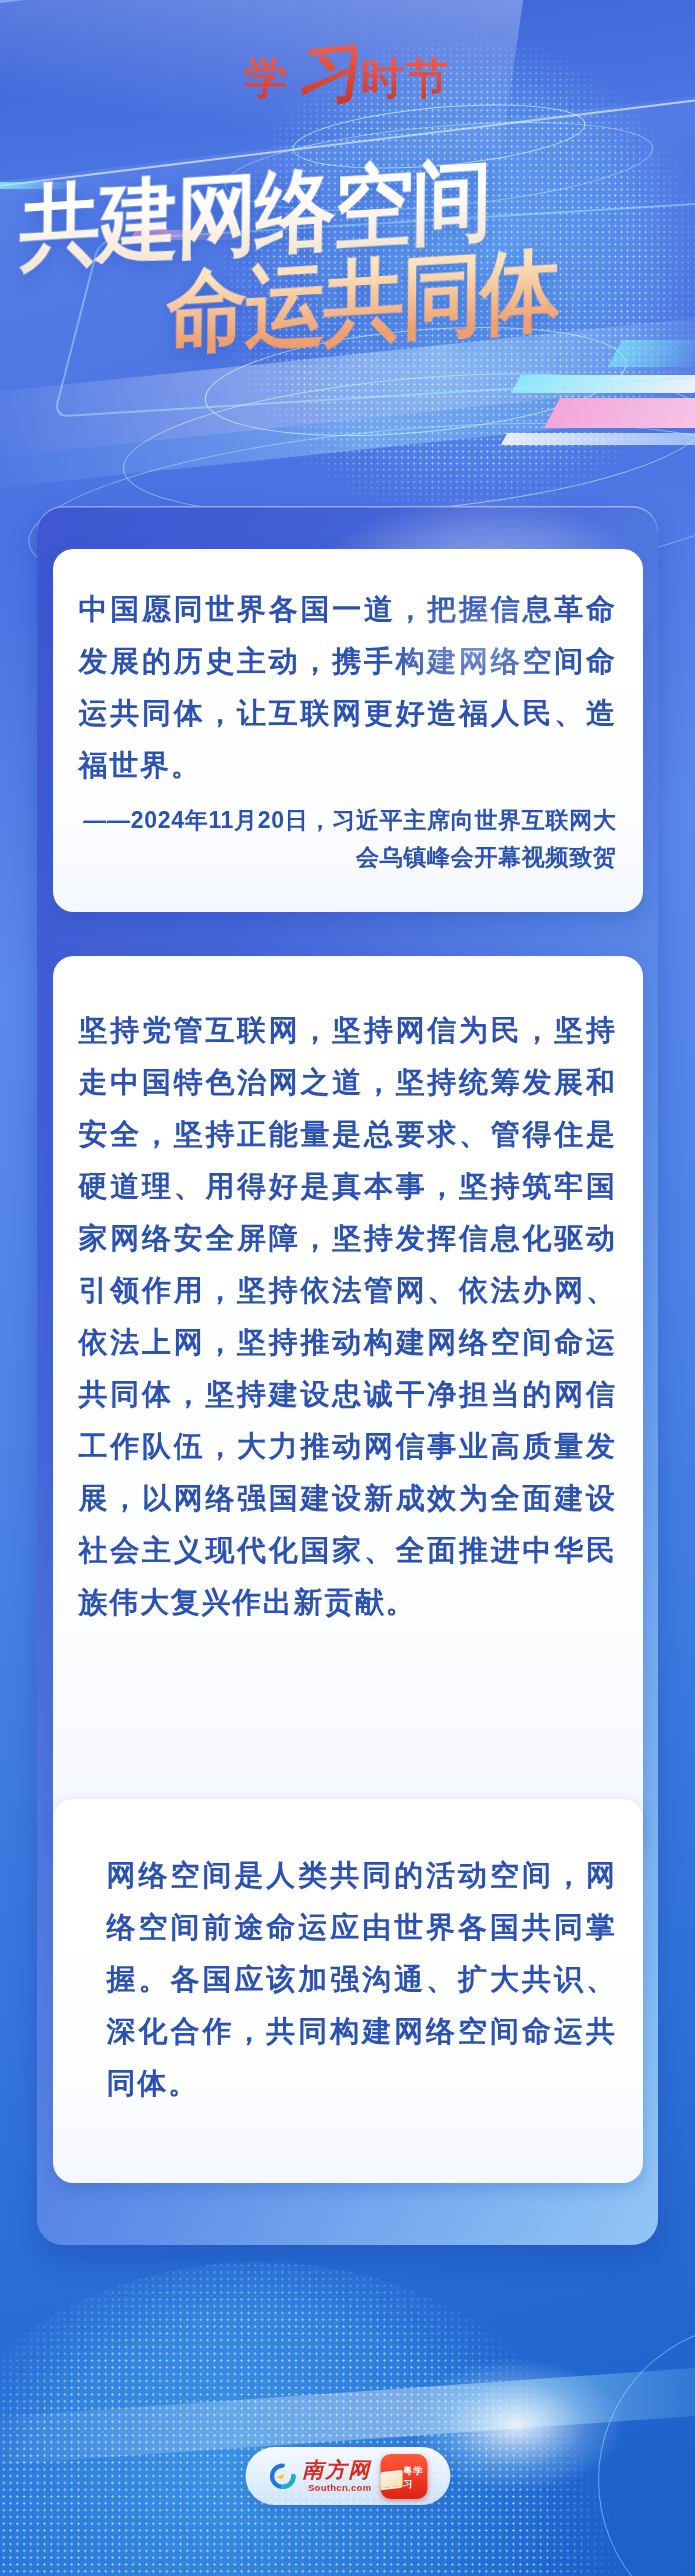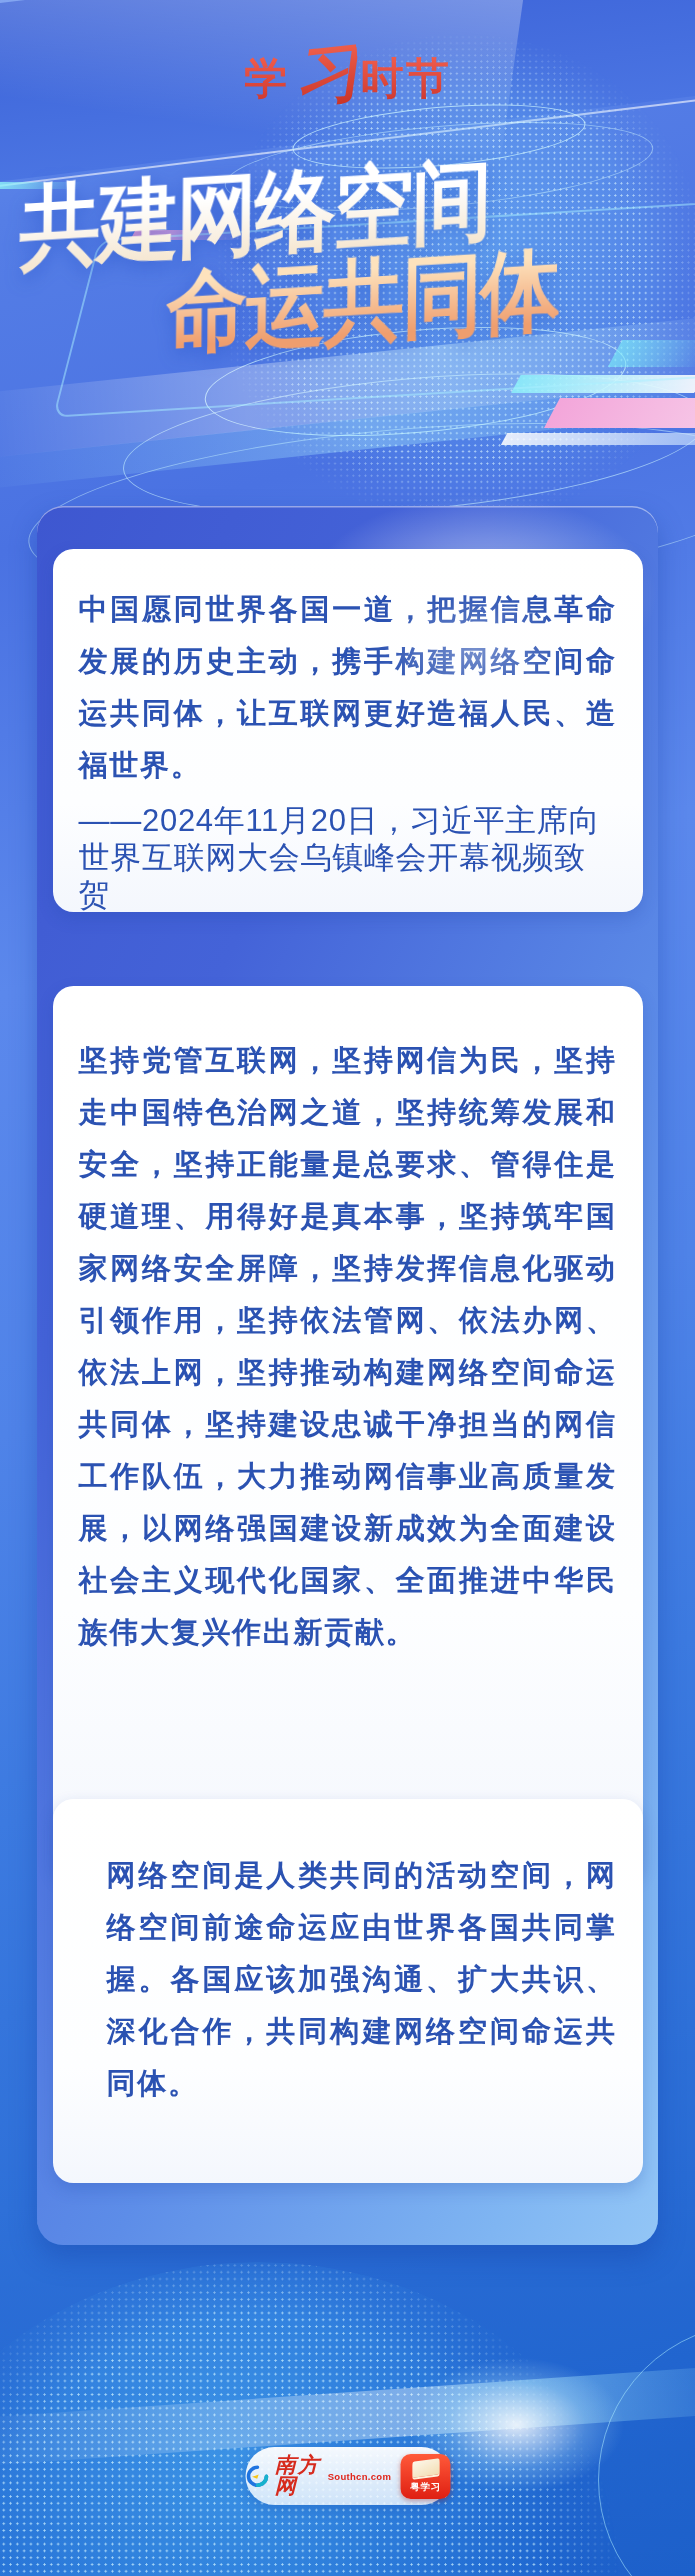--- a/index.html
+++ b/index.html
@@ -74,38 +74,38 @@
     background:linear-gradient(115deg,#3e57d0 0%,#4463d8 28%,#5d8de8 62%,#7fb5f2 88%,#93c6f6 100%);
     box-shadow:0 12.2px 27px rgba(20,60,160,.35), inset 0 1.4px 0 rgba(255,255,255,.45);}
   .main-card::before{content:"";position:absolute;right:-13.6px;top:-20.4px;width:380px;height:217px;border-radius:50%;
     background:radial-gradient(ellipse at center,rgba(255,255,255,.55),rgba(255,255,255,0) 65%);}
   .main-card::after{content:"";position:absolute;right:82px;top:82px;width:204px;height:122px;border-radius:50%;
     background:radial-gradient(ellipse at center,rgba(255,255,255,.35),rgba(255,255,255,0) 70%);}
   .qcard{position:absolute;left:15.6px;width:590px;border-radius:20.4px;overflow:hidden;
     background:linear-gradient(180deg,#ffffff 0%,#fdfeff 70%,#f4f7fd 100%);
     box-shadow:0 6.8px 15px rgba(30,70,170,.22);padding:0 26px;box-sizing:border-box;}
   .qc1{top:43px;height:363px;}
-  .qc2{top:480px;height:892px;}
+  .qc2{top:450px;height:892px;}
   .qc3{top:1293px;height:384px;}
   .quote{color:#2b52b2;font-size:29px;line-height:52px;letter-spacing:1.7px;font-weight:600;text-align:justify;text-justify:inter-ideograph;}
   .qc1 .quote{margin-top:34px;}
   .qc2 .quote{margin-top:48px;}
   .qc3 .quote{margin-top:50px;margin-left:28px;}
-  .source{color:#2b52b2;font-size:31px;line-height:37px;letter-spacing:0.7px;font-weight:400;margin-top:11px;}
+  .source{color:#2b52b2;font-size:23px;line-height:37px;letter-spacing:0.7px;font-weight:700;margin-top:11px;text-align:right;}
   
   .footer{position:absolute;left:50%;top:2447px;transform:translateX(-50%);width:205px;height:58px;border-radius:31px;
     background:linear-gradient(180deg,rgba(255,255,255,.95),rgba(240,248,255,.82));
     display:flex;align-items:center;justify-content:center;gap:9.5px;
     box-shadow:0 4.1px 12.2px rgba(20,70,170,.25);}
   .scn{display:flex;align-items:center;gap:5.4px;}
-  .scn-text{display:flex;flex-direction:row;align-items:center;line-height:1;}
+  .scn-text{display:flex;flex-direction:column;align-items:center;line-height:1;}
   .scn-name{font-family:"Liberation Serif","DejaVu Serif",serif;font-style:italic;font-weight:700;font-size:21px;color:#d62b1e;letter-spacing:2px;}
   .scn-domain{font-size:9.5px;font-weight:700;color:#e0251a;letter-spacing:0.3px;margin-top:2px;margin-left:6px;}
-  .yxx{width:59px;height:45px;border-radius:10.2px;background:linear-gradient(180deg,#ff5a3a,#df1f12);
-    display:flex;flex-direction:column;align-items:center;justify-content:flex-start;box-shadow:0 2px 5.4px rgba(160,20,10,.35);}
+  .yxx{width:47px;height:45px;border-radius:10.2px;background:linear-gradient(180deg,#ff5a3a,#df1f12);
+    display:flex;flex-direction:row;align-items:center;justify-content:flex-start;box-shadow:0 2px 5.4px rgba(160,20,10,.35);}
   .yxx-glyph{width:27px;height:16.3px;margin-top:6.1px;border-radius:2px;transform:skewY(-7deg);
     background:linear-gradient(160deg,#fdf7ea,#f2ddb2);box-shadow:0 2px 0 #fdf1dc;}
   .yxx-label{color:#fff;font-size:9.5px;font-weight:700;letter-spacing:0.7px;margin-top:4.8px;}
 </style>
 </head>
 <body>
 
 <div class="poster">
 
   <div class="band-dark"></div>

